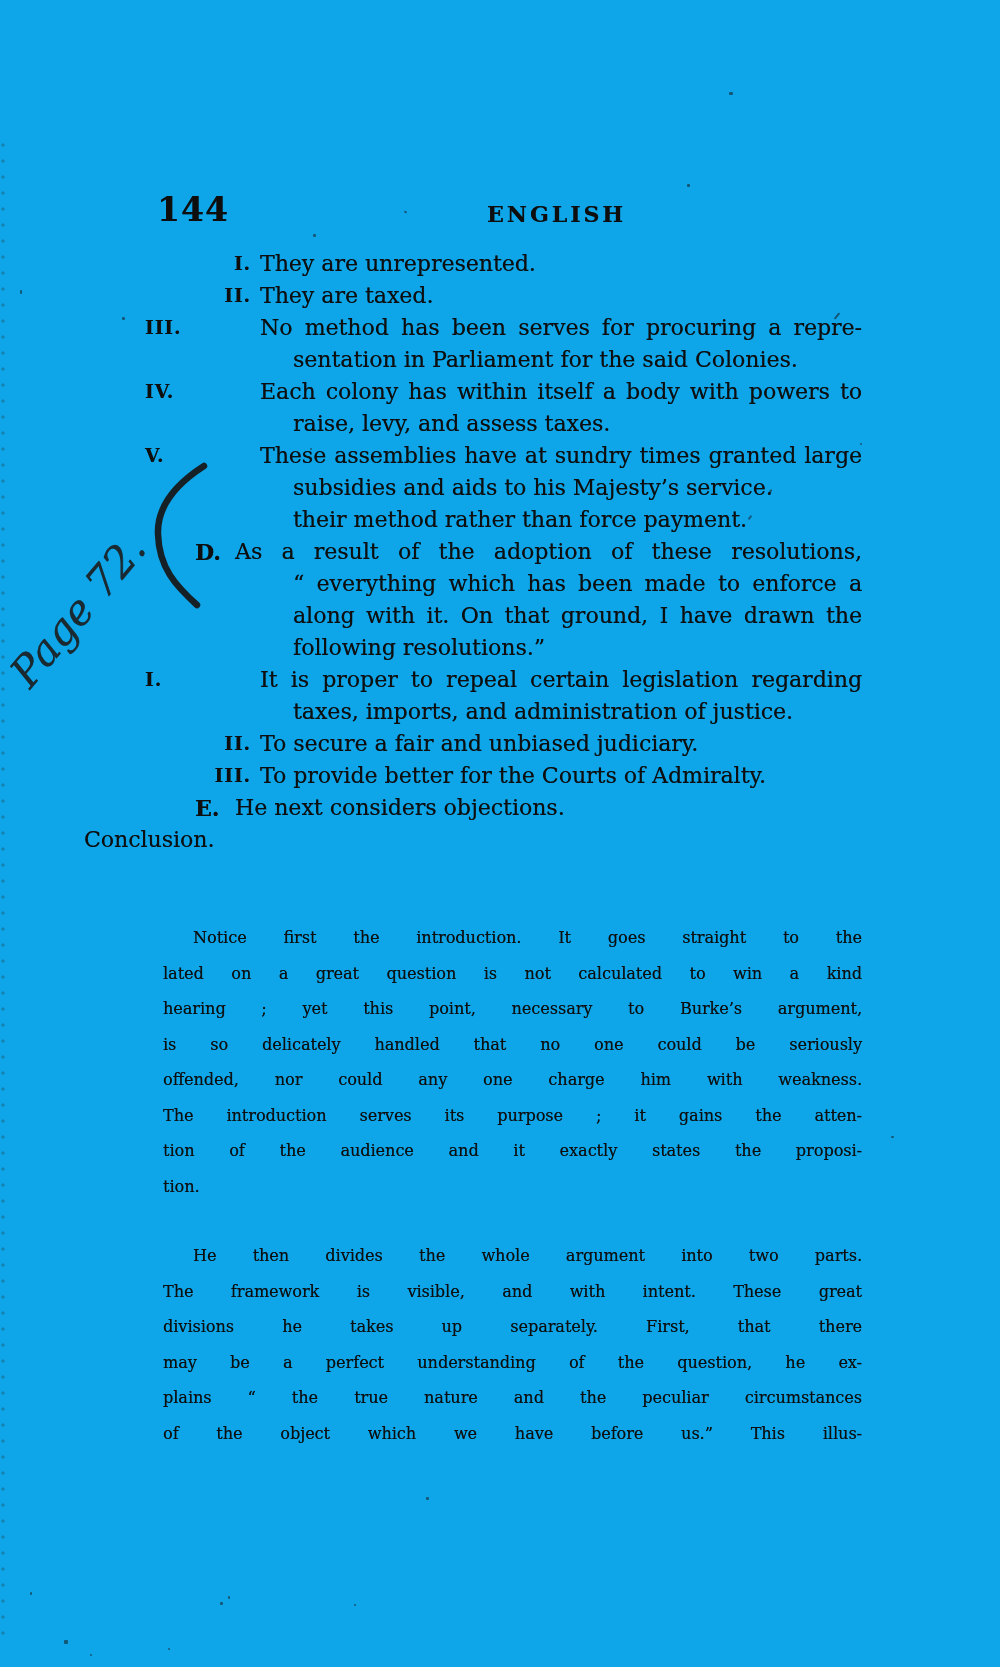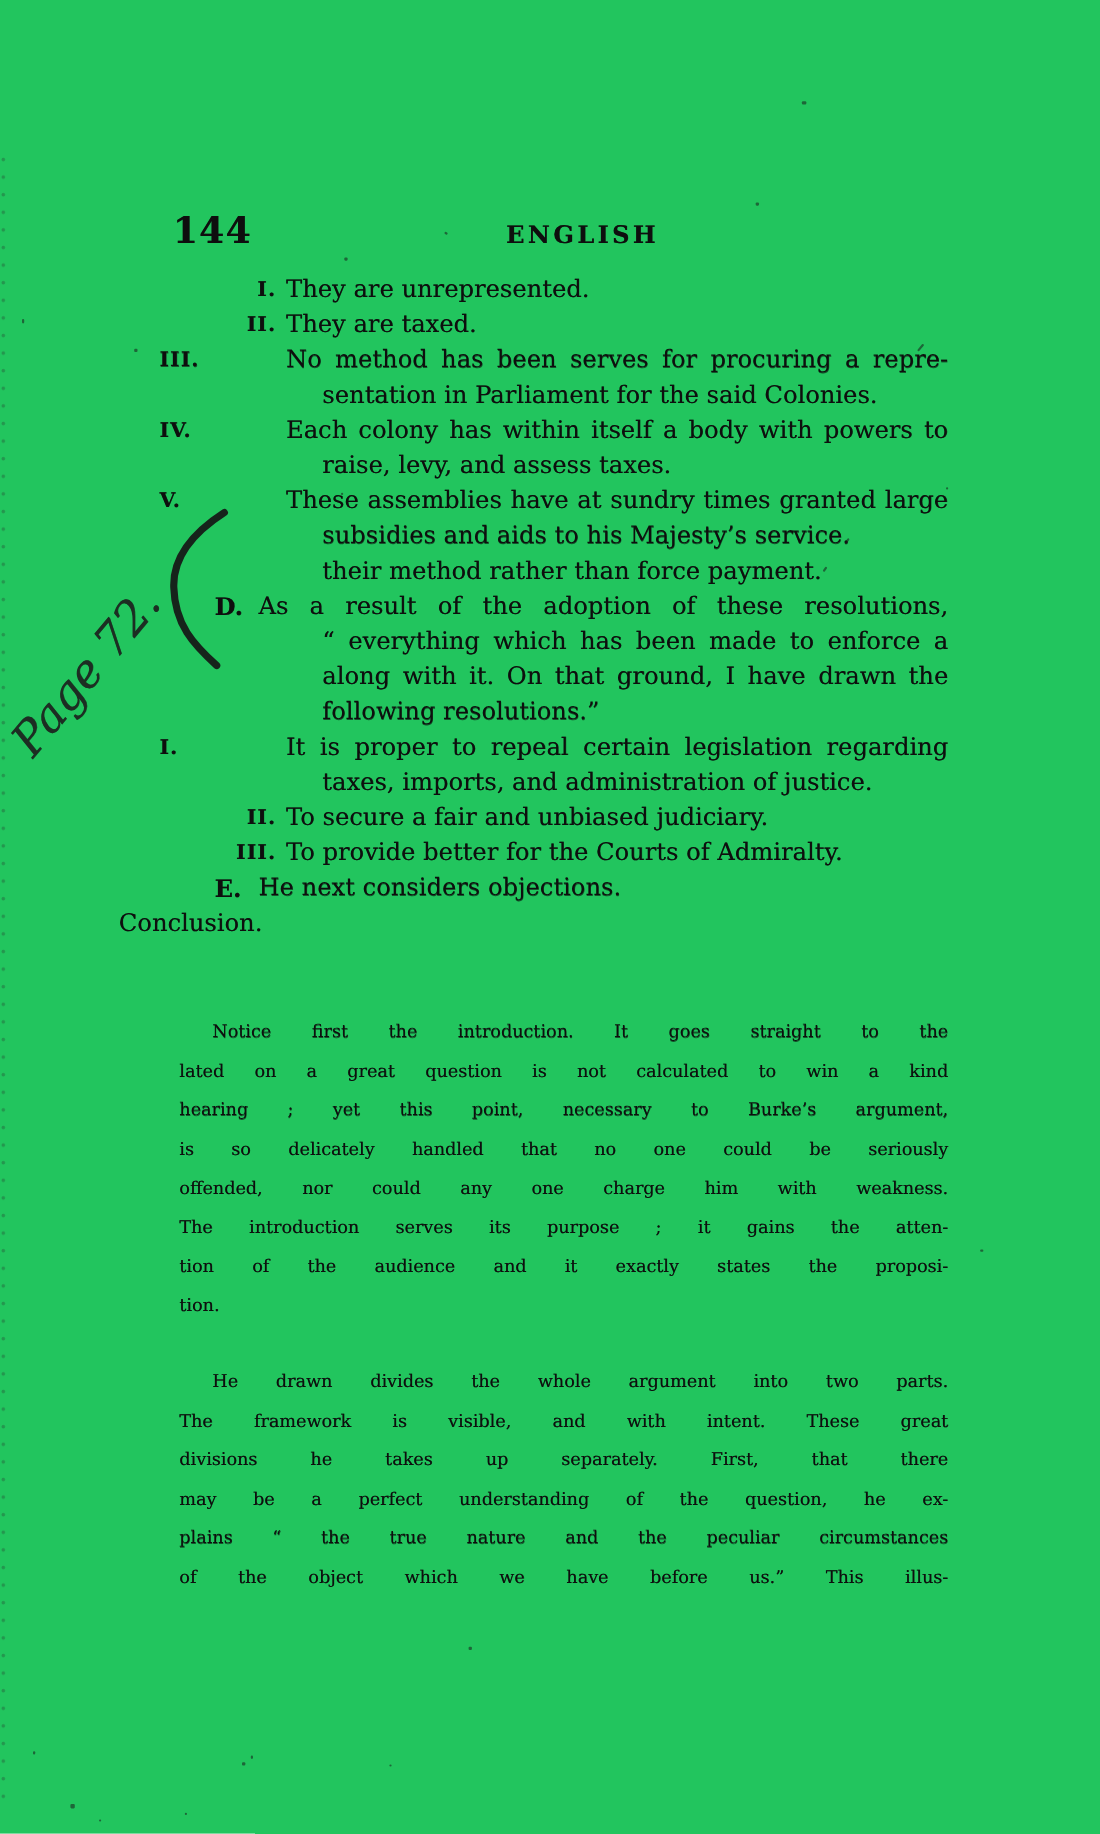--- a/index.html
+++ b/index.html
@@ -1,28 +1,28 @@
 <!DOCTYPE html>
 <html><head>
 <meta charset="utf-8">
 <style>
   html,body{margin:0;padding:0;background:#fbfbf9;}
   .page{
-    position:relative;width:1000px;height:1667px;background:#22c55e;
+    position:relative;width:1000px;height:1667px;background:#0ea5e9;
     font-family:"DejaVu Serif","Liberation Serif",serif;color:#0e0e0e;
     overflow:hidden;
     text-shadow:0.25px 0.25px 0.35px rgba(10,10,10,.6);
   }
   .pageno{position:absolute;left:157px;top:190px;font-size:33px;font-weight:bold;letter-spacing:1px;}
-  .head{position:absolute;left:460px;top:201px;font-size:22px;font-weight:bold;letter-spacing:3px;}
+  .head{position:absolute;left:487px;top:201px;font-size:22px;font-weight:bold;letter-spacing:3px;}
   #outline{position:absolute;left:0;top:248px;width:862px;font-size:22px;line-height:32px;}
   .oline{position:relative;}
   .oline.first.roman{margin-left:260px;}
   .oline.first.letter{margin-left:235px;}
-  .oline.first.plain{margin-left:108px;}
+  .oline.first.plain{margin-left:84px;}
   .oline.cont{margin-left:293px;}
   .oline.j{text-align:justify;text-align-last:justify;}
   .num{position:absolute;top:0;line-height:32px;}
   .num.roman{left:-115px;width:106px;text-align:right;font-size:18.5px;letter-spacing:1px;font-weight:bold;}
   .num.letter{left:-40px;font-size:22px;font-weight:bold;}
   #para1,#para2{position:absolute;left:163px;width:699px;font-size:16px;line-height:35.5px;}
   #para1{top:920px;}
   #para2{top:1238px;}
   .bline.j{text-align:justify;text-align-last:justify;}
   .bline.ind{text-indent:30px;}
@@ -75,21 +75,21 @@
       <div class="bline j ind"><span class="t">Notice first the introduction. It goes straight to the</span></div>
       <div class="bline j"><span class="t">lated on a great question is not calculated to win a kind</span></div>
       <div class="bline j"><span class="t">hearing ; yet this point, necessary to Burke’s argument,</span></div>
       <div class="bline j"><span class="t">is so delicately handled that no one could be seriously</span></div>
       <div class="bline j"><span class="t">offended, nor could any one charge him with weakness.</span></div>
       <div class="bline j"><span class="t">The introduction serves its purpose ; it gains the atten-</span></div>
       <div class="bline j"><span class="t">tion of the audience and it exactly states the proposi-</span></div>
       <div class="bline"><span class="t">tion.</span></div>
     </div>
   <div id="para2" class="para">
-      <div class="bline j ind"><span class="t">He drawn divides the whole argument into two parts.</span></div>
+      <div class="bline j ind"><span class="t">He then divides the whole argument into two parts.</span></div>
       <div class="bline j"><span class="t">The framework is visible, and with intent. These great</span></div>
       <div class="bline j"><span class="t">divisions he takes up separately. First, that there</span></div>
       <div class="bline j"><span class="t">may be a perfect understanding of the question, he ex-</span></div>
       <div class="bline j"><span class="t">plains “ the true nature and the peculiar circumstances</span></div>
       <div class="bline j"><span class="t">of the object which we have before us.” This illus-</span></div>
     </div>
 
   <div id="specks">
       <div class="sp" style="left: 313px; top: 234px; width: 3px; height: 3px; opacity: 0.55; transform: rotate(0deg);"></div>
       <div class="sp" style="left: 687px; top: 184px; width: 3px; height: 3px; opacity: 0.55; transform: rotate(0deg);"></div>

